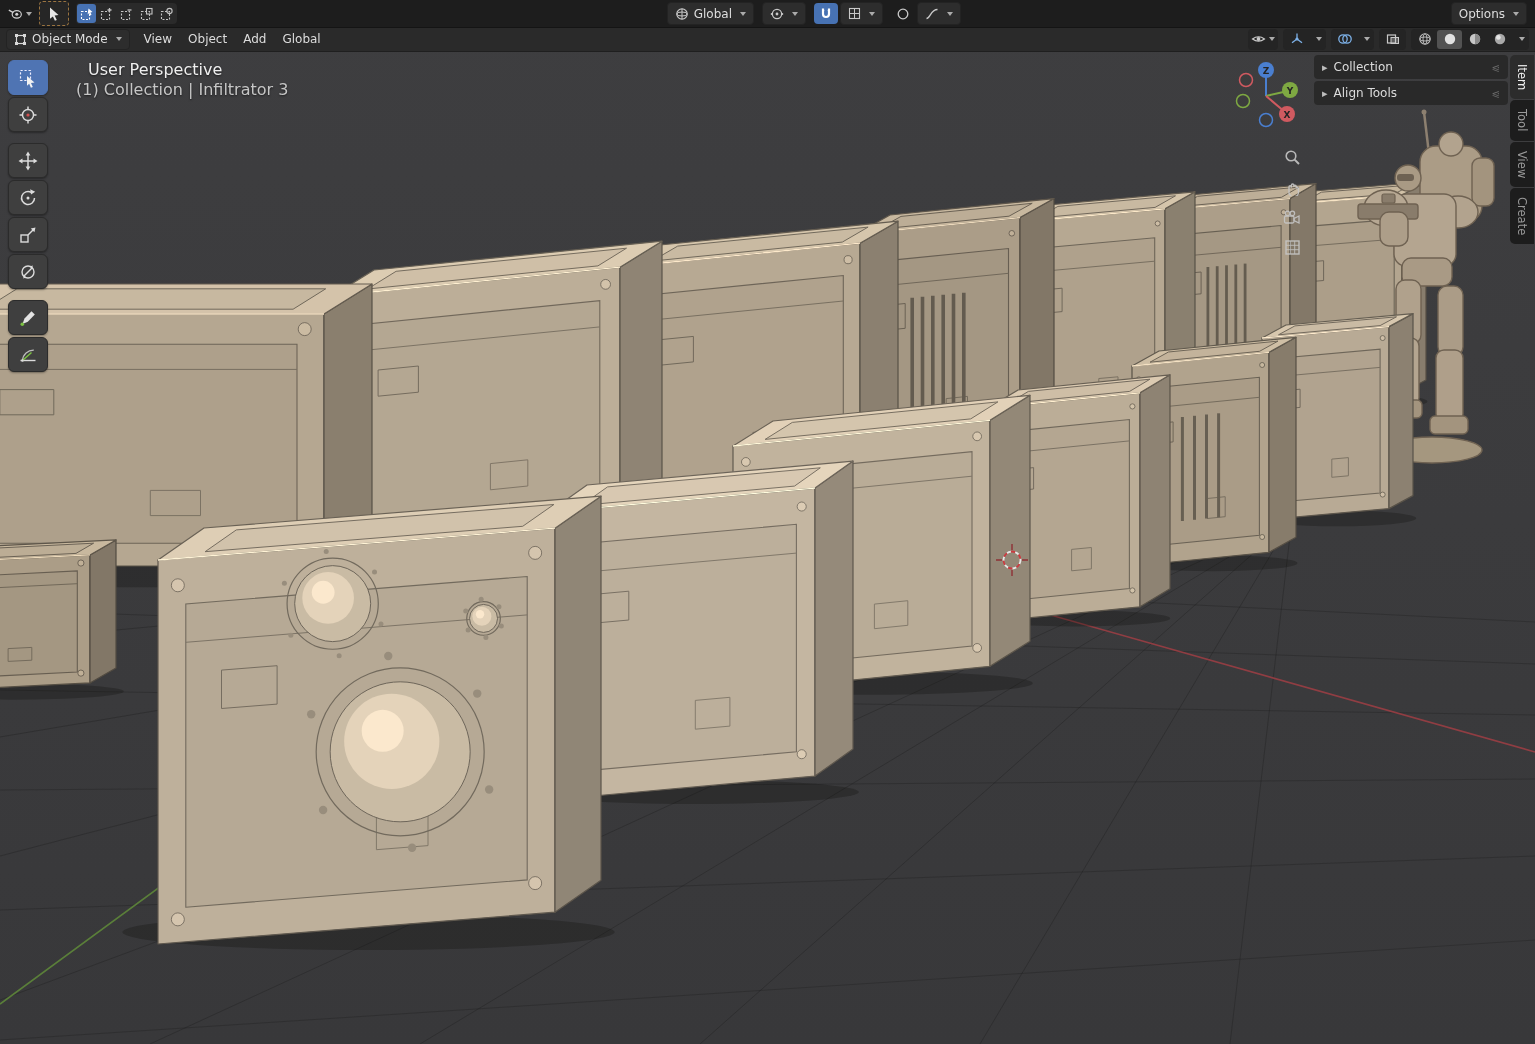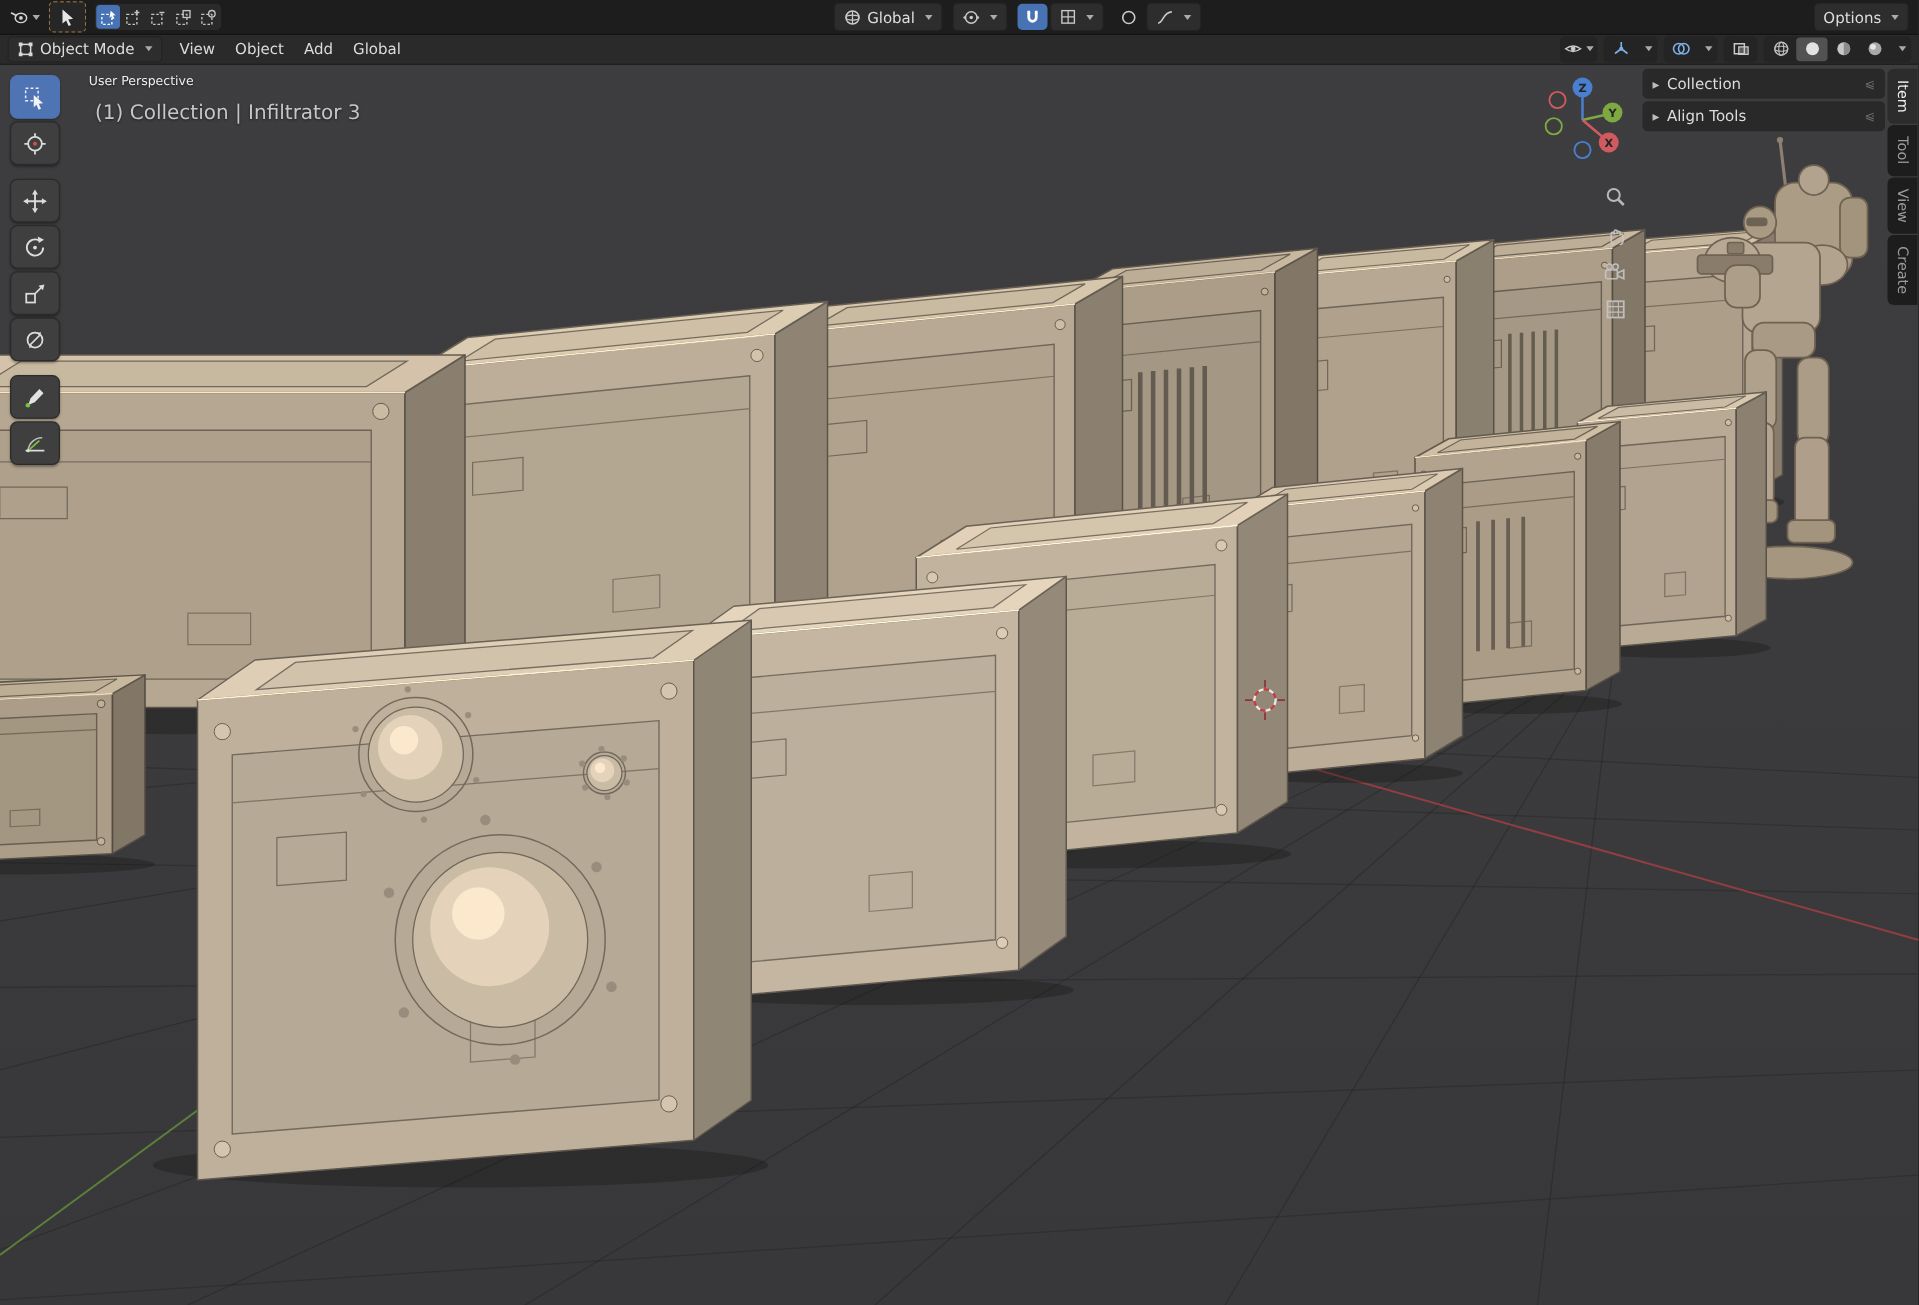--- a/index.html
+++ b/index.html
@@ -43,21 +43,21 @@
   .hbtn.narrow{min-width:12px;}
 
   
   .toolbar{position:absolute;left:8px;top:60px;display:flex;flex-direction:column;gap:2px;z-index:20;}
   .tool{width:38px;height:33px;background:#3f3f3f;border:1px solid #2b2b2b;border-radius:6px;
         display:flex;align-items:center;justify-content:center;box-shadow:0 1px 2px rgba(0,0,0,.35);}
   .tool.active{background:#4f74b3;border-color:#4f74b3;}
   .tgap{height:7px;}
 
   
-  .vp-label1{position:absolute;left:71px;top:60px;z-index:10;color:#efefef;font-size:10px;
+  .vp-label1{position:absolute;left:88px;top:60px;z-index:10;color:#efefef;font-size:16px;
              text-shadow:0 1px 2px rgba(0,0,0,.6);}
   .vp-label2{position:absolute;left:76px;top:80px;z-index:10;color:#c6c6c6;font-size:16px;
              text-shadow:0 1px 2px rgba(0,0,0,.55);}
 
   
   .navgizmo{position:absolute;left:1226px;top:54px;z-index:12;}
   .gz{font-size:9px;font-weight:bold;fill:#242424;text-anchor:middle;}
   .hol{fill:rgba(59,59,59,.45);stroke-width:1.5;}
   .sideicons{position:absolute;left:1281px;top:146px;display:flex;flex-direction:column;gap:8px;z-index:12;}
   .sic{width:22px;height:22px;display:flex;align-items:center;justify-content:center;opacity:.9;}

